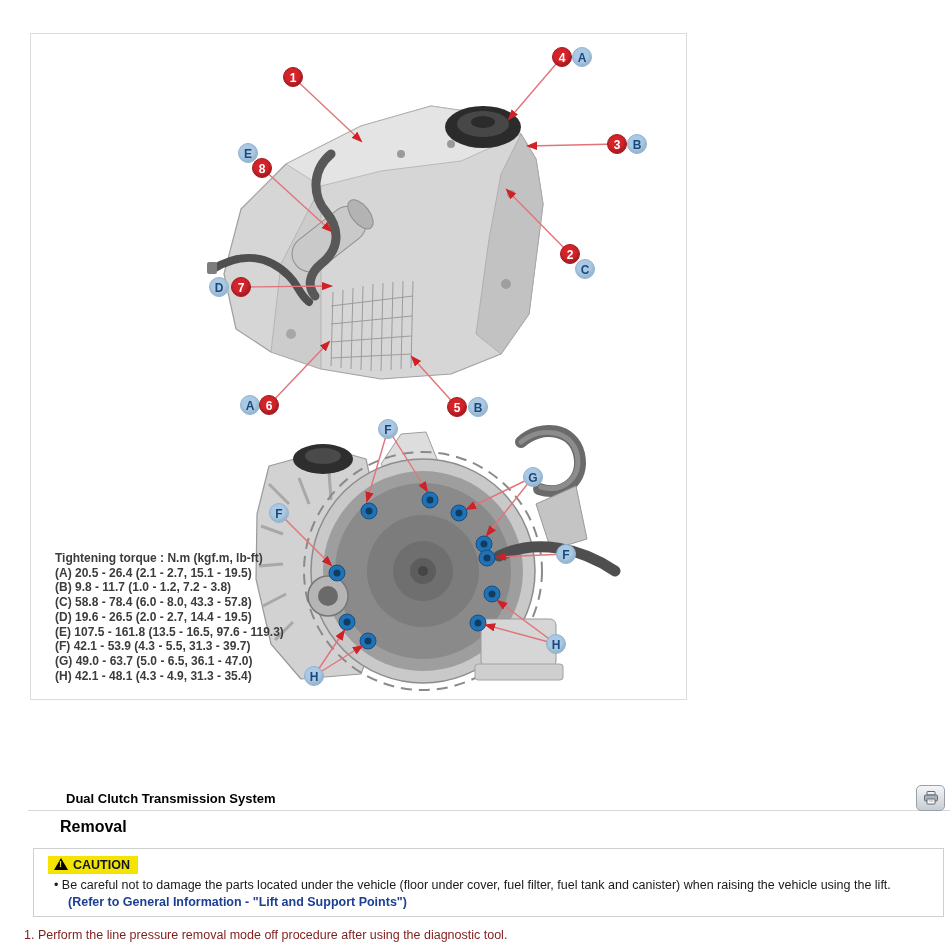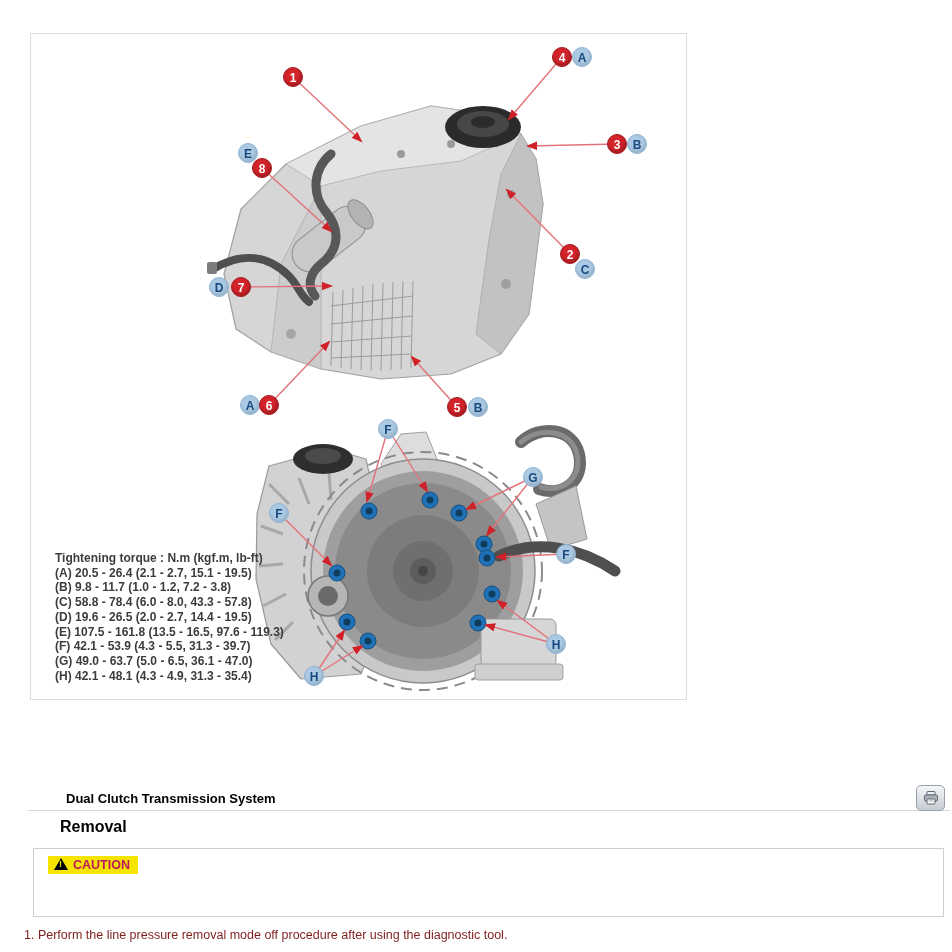--- a/index.html
+++ b/index.html
@@ -25,21 +25,21 @@
 
   
   .section-title{position:absolute;left:38px;top:791px;font-size:13px;font-weight:bold;color:#000;margin-left:28px;}
   .header-rule{position:absolute;left:28px;top:810px;width:922px;height:1px;background:#d8d8d8;}
   .print-btn{position:absolute;left:916px;top:785px;width:27px;height:24px;border:1px solid #98a1ab;border-radius:5px;background:linear-gradient(#f4f6f8,#c8cdd3);display:flex;align-items:center;justify-content:center;cursor:pointer;}
 
   .removal-heading{position:absolute;left:50px;top:818px;font-size:16px;font-weight:bold;color:#000;margin-left:10px;}
 
   
   .caution-box{position:absolute;left:33px;top:848px;width:911px;height:69px;border:1px solid #cfcfcf;box-sizing:border-box;background:#fff;}
-  .caution-label{display:inline-block;margin:7px 0 0 14px;background:#f5e400;padding:1px 8px 2px 6px;font-size:12.5px;font-weight:bold;color:#be185d;}
+  .caution-label{display:inline-block;margin:7px 0 0 14px;background:#f5e400;padding:1px 8px 2px 6px;font-size:12.5px;font-weight:bold;color:#0f172a;}
   .warn-tri{display:inline-block;width:0;height:0;border-left:7px solid transparent;border-right:7px solid transparent;border-bottom:12px solid #000;position:relative;top:1px;margin-right:5px;}
   .warn-tri::after{content:"!";position:absolute;left:-2px;top:1px;color:#f5e400;font-size:9px;font-weight:bold;}
   .caution-body{margin:3px 0 0 20px;font-size:12.5px;line-height:17px;color:#1a1a1a;}
   .caution-text::before{content:"\2022\00a0";color:#1a1a1a;}
   .caution-link{margin-left:14px;font-weight:bold;color:#1c3f94;cursor:pointer;}
 
   .step-line{position:absolute;left:24px;top:928px;font-size:12.5px;color:#7f1d1d;}
 </style>
 </head>
 <body>
@@ -237,17 +237,21 @@
       <line x1="5.5" y1="10" x2="10.5" y2="10" stroke="#8a9098" stroke-width="0.8"></line>
     </svg>
   </div>
 
   <div class="removal-heading">Removal</div>
 
   <div class="caution-box">
     <div class="caution-label">
       <span class="warn-tri"></span><span>CAUTION</span>
     </div>
+    <div class="caution-body">
+      <div class="caution-text">Be careful not to damage the parts located under the vehicle (floor under cover, fuel filter, fuel tank and canister) when raising the vehicle using the lift.</div>
+      <div class="caution-link">(Refer to General Information - "Lift and Support Points")</div>
+    </div>
   </div>
 
   <div class="step-line">1. Perform the line pressure removal mode off procedure after using the diagnostic tool.</div>
 
 </div>
 
 </body></html>

